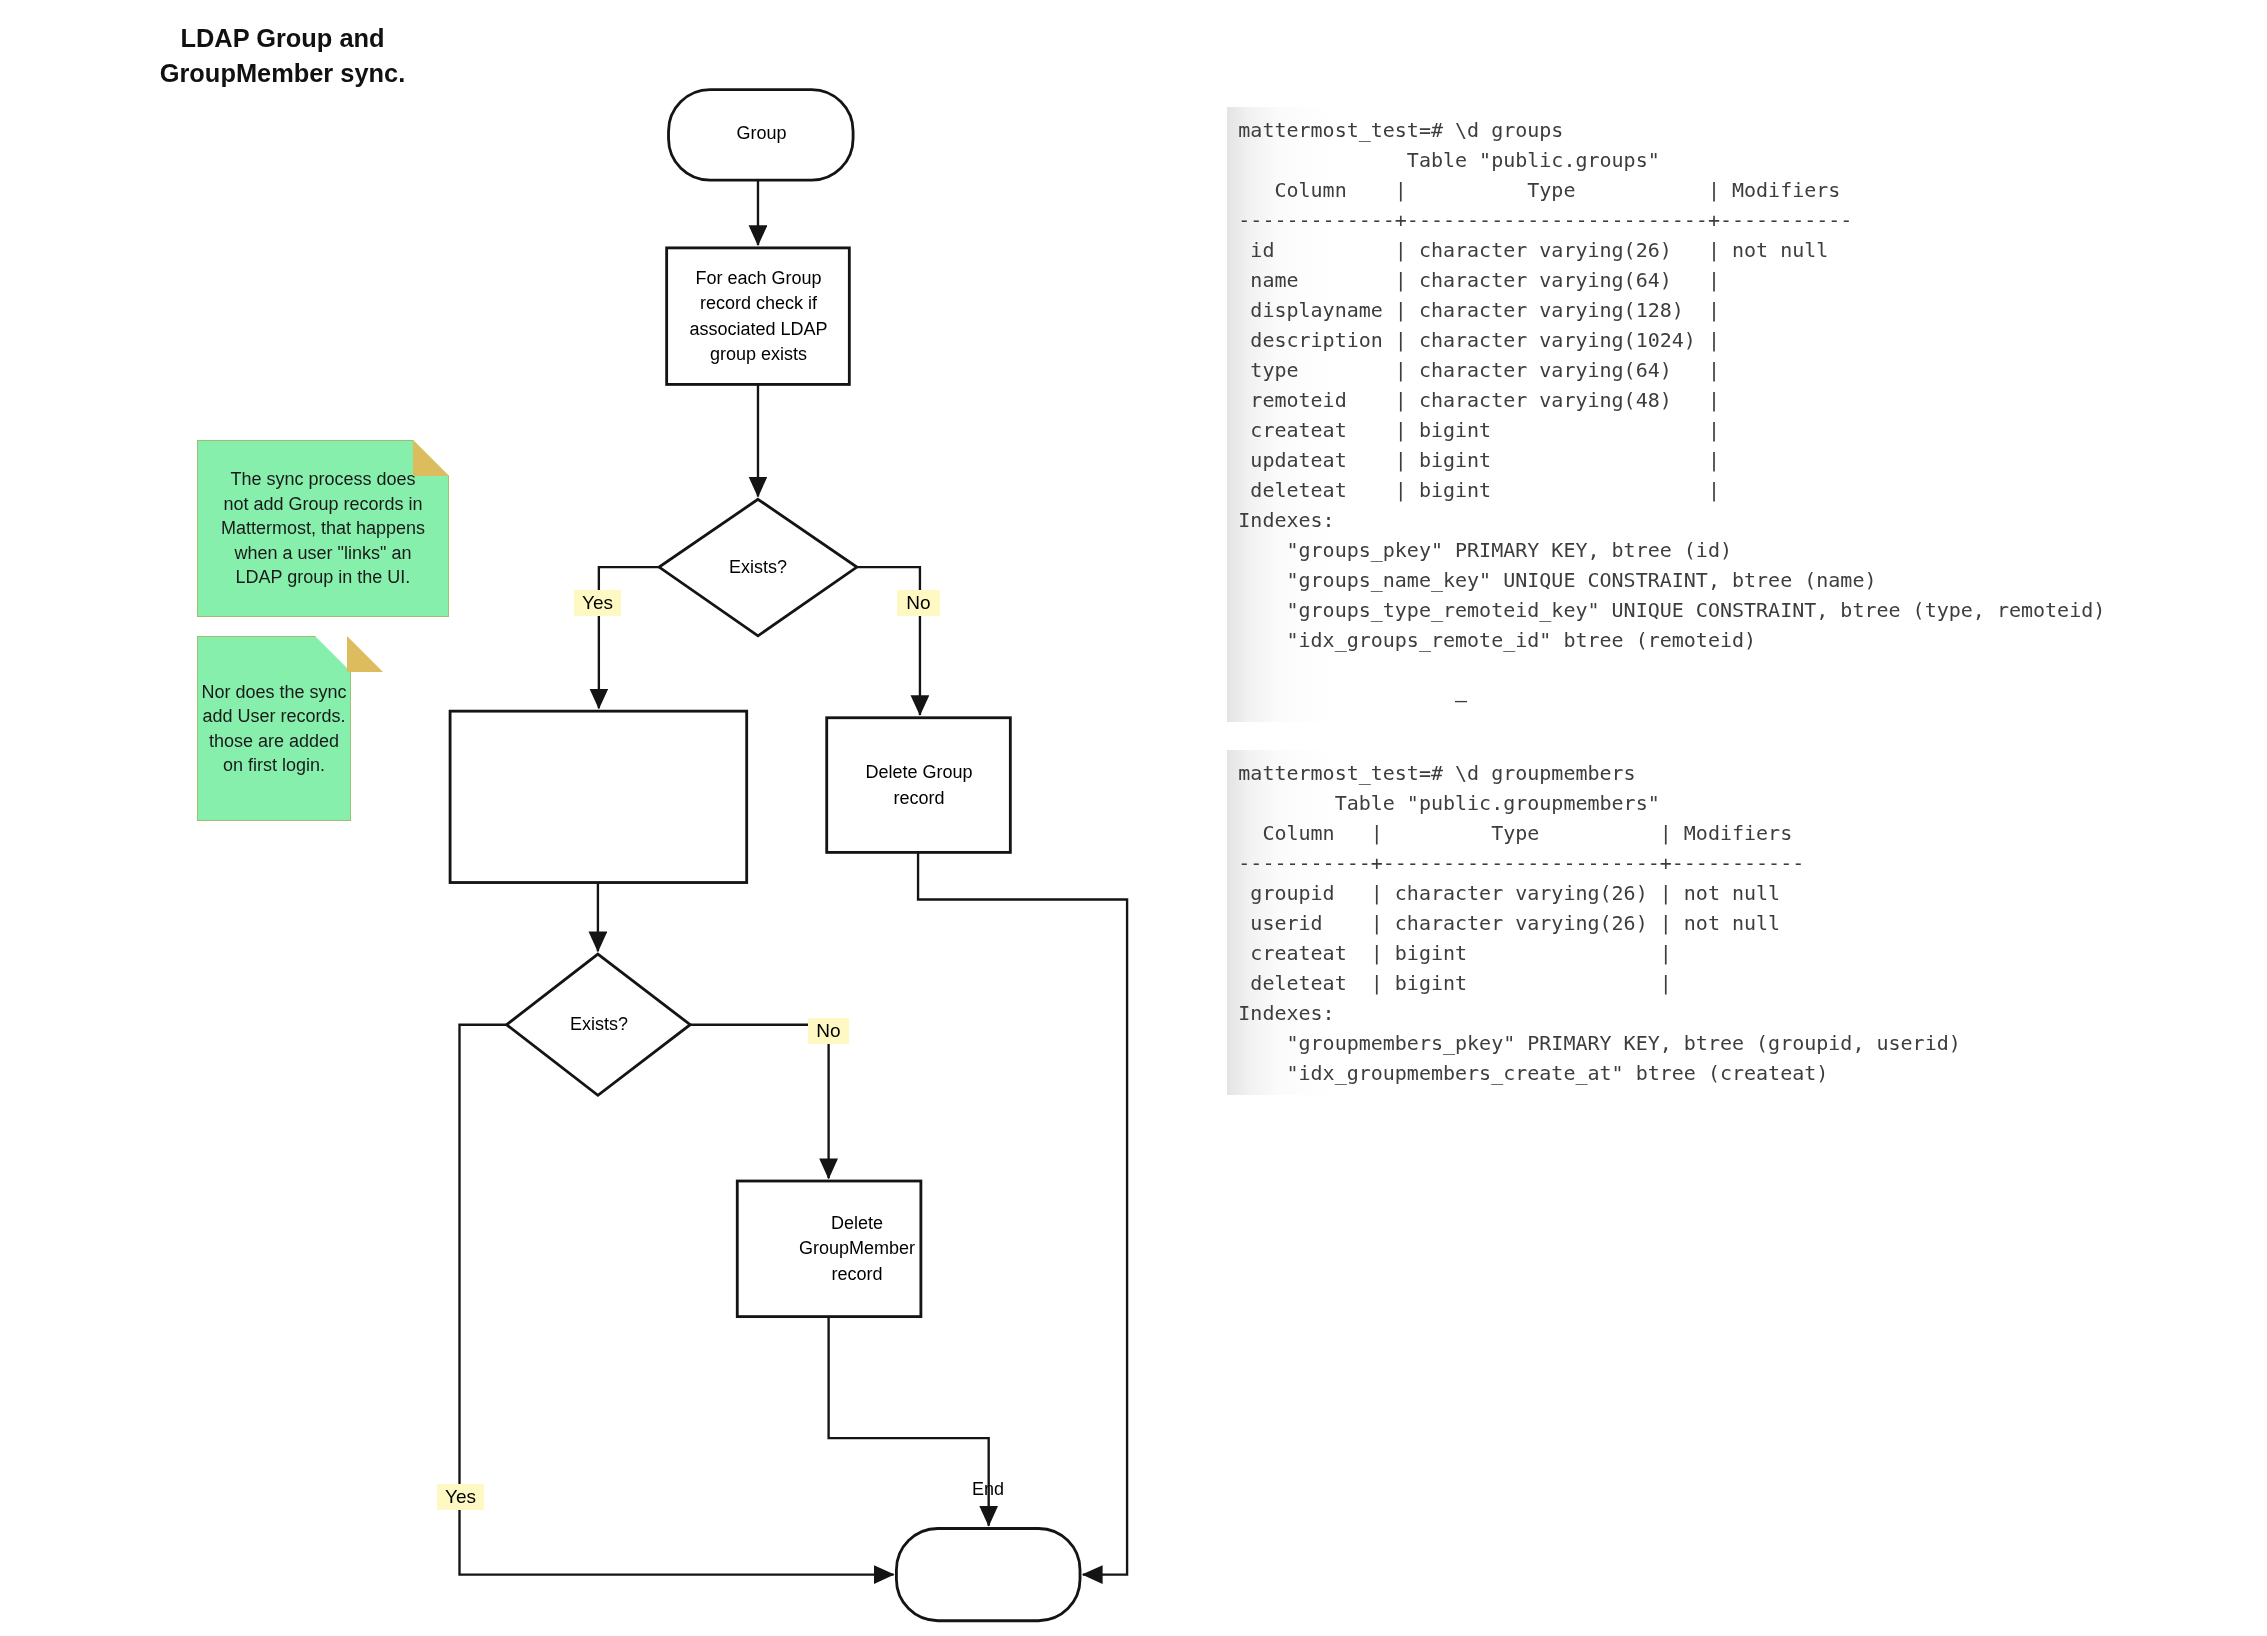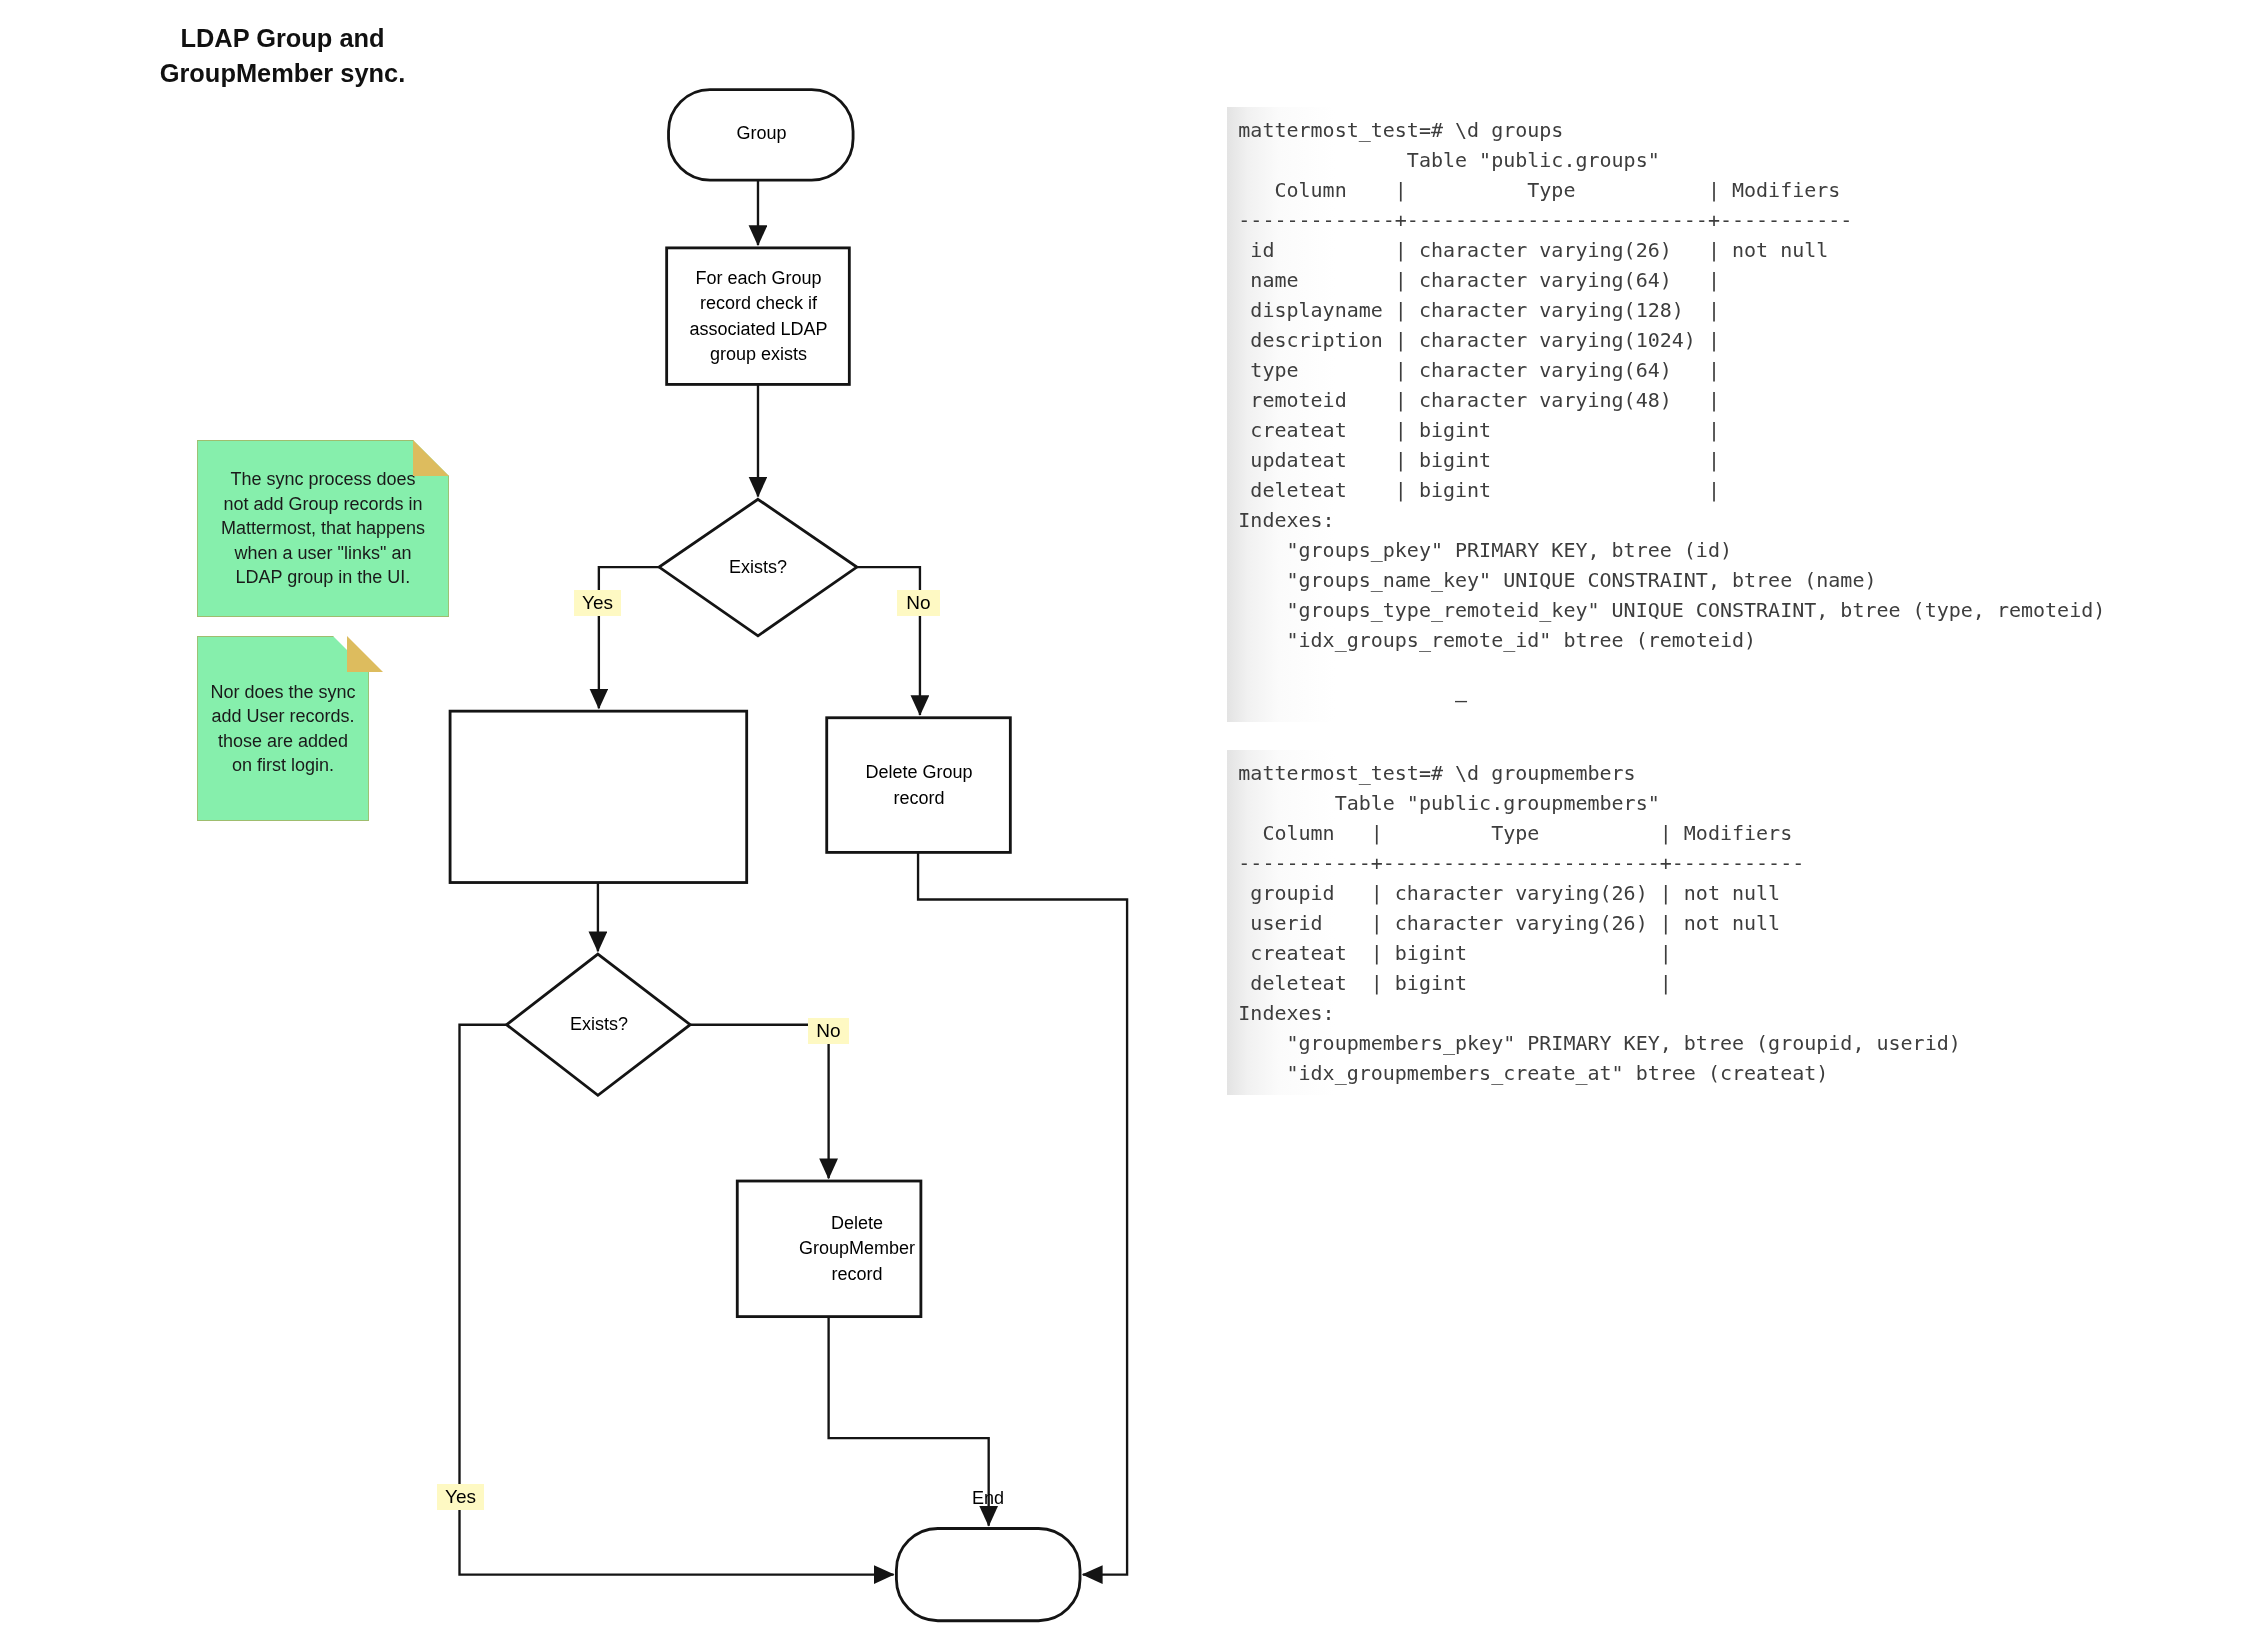--- a/index.html
+++ b/index.html
@@ -102,37 +102,37 @@
 record check if
 associated LDAP
 group exists</div>
   <div class="abs node-label" style="left:659px;top:499px;width:198px;height:137px;">Exists?</div>
   <div class="abs node-label" style="left:827px;top:718px;width:184px;height:135px;">Delete Group
 record</div>
   <div class="abs node-label" style="left:507px;top:954px;width:184px;height:141px;">Exists?</div>
   <div class="abs node-label" style="left:737px;top:1181px;width:184px;height:136px;padding-left:28px;">Delete
 GroupMember
 record</div>
-  <div class="abs node-label" style="left:896px;top:1444px;width:184px;height:92px;margin-top:9px;">End</div>
+  <div class="abs node-label" style="left:896px;top:1444px;width:184px;height:92px;">End</div>
 
   <div class="abs edge-label" style="left:574px;top:590px;width:47px;height:26px;">Yes</div>
   <div class="abs edge-label" style="left:897px;top:590px;width:43px;height:26px;">No</div>
   <div class="abs edge-label" style="left:808px;top:1018px;width:41px;height:26px;">No</div>
   <div class="abs edge-label" style="left:437px;top:1484px;width:47px;height:26px;">Yes</div>
 
   <div class="abs sticky-note" style="left:197px;top:440px;width:252px;height:177px;">
     <div class="sticky-text">The sync process does
 not add Group records in
 Mattermost, that happens
 when a user "links" an
 LDAP group in the UI.</div>
   </div>
   <div class="abs sticky-fold" style="left:413px;top:440px;"></div>
 
-  <div class="abs sticky-note" style="left:197px;top:636px;width:172px;height:185px;">
+  <div class="abs sticky-note" style="left:197px;top:636px;width:154px;height:185px;">
     <div class="sticky-text">Nor does the sync
 add User records.
 those are added
 on first login.</div>
   </div>
   <div class="abs sticky-fold" style="left:347px;top:636px;"></div>
 
   <pre class="abs terminal" style="left:1227px;top:107px;">mattermost_test=# \d groups
               Table "public.groups"
    Column    |          Type           | Modifiers

